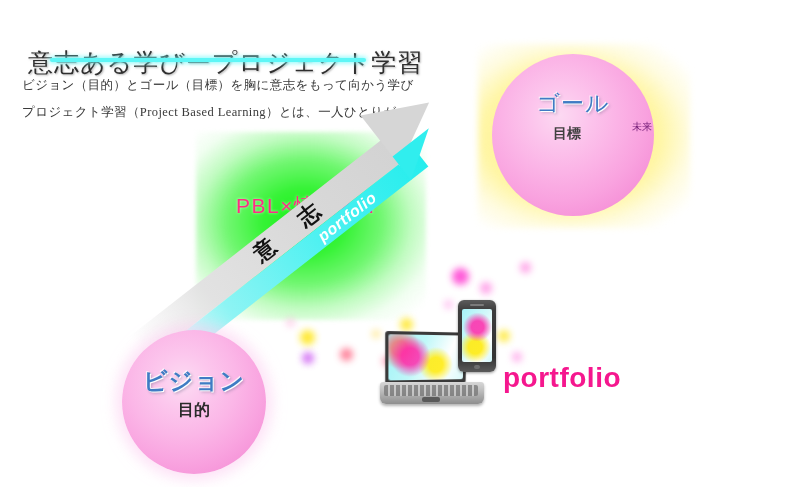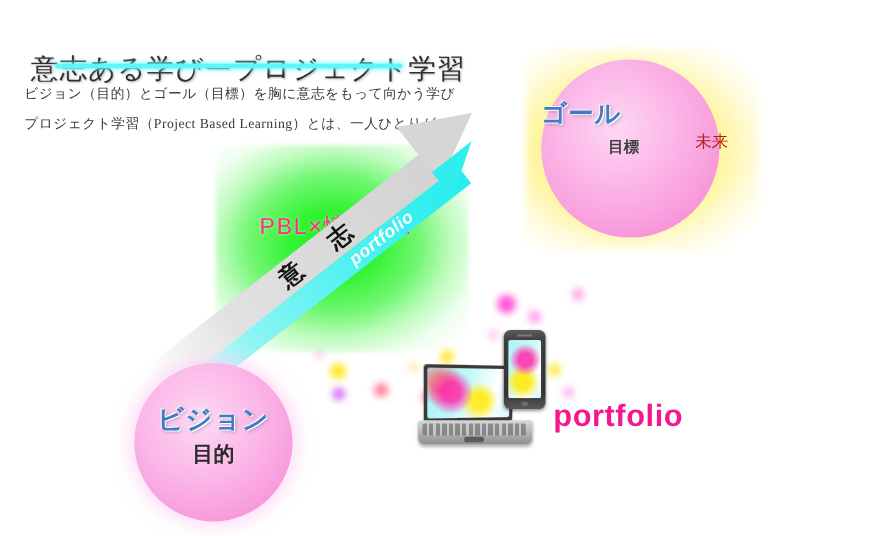--- a/index.html
+++ b/index.html
@@ -149,40 +149,41 @@
     width:162px; height:162px;
     border-radius:50%;
     background:radial-gradient(circle at 42% 38%,
         #fcd9f2 0%, #fcc4ec 22%, #fbb3e6 42%,
         #f9a2df 62%, #f58ed6 82%, #f07ccd 100%);
   }
   #goal-kana{
     position:absolute;
     left:492px; top:88px;
     width:162px;
+    text-align:center;
     font-size:23px;
-    font-weight:bold;
+    font-weight:normal;
     color:#3f7cc4;
     letter-spacing:1px;
     text-shadow:1px 1px 0 #ffffff, -1px -1px 0 rgba(255,255,255,.8), 2px 2px 3px rgba(90,90,120,.4);
   }
   #goal-sub{
     position:absolute;
     left:492px; top:125px;
     width:150px;
     text-align:center;
     font-size:14px;
     font-weight:bold;
     color:#404040;
   }
   #future-label{
     position:absolute;
     left:632px; top:120px;
-    font-size:15px;
-    color:#b91c1c;
+    font-size:10px;
+    color:#701a75;
     white-space:nowrap;
   }
 
   #vision-sphere{
     position:absolute;
     left:122px; top:330px;
     width:144px; height:144px;
     border-radius:50%;
     background:radial-gradient(circle at 42% 36%,
         #fcdcf3 0%, #fcc7ed 22%, #fbb6e7 44%,
@@ -198,21 +199,21 @@
     font-weight:bold;
     color:#3f7cc4;
     letter-spacing:1px;
     text-shadow:1px 1px 0 #ffffff, -1px -1px 0 rgba(255,255,255,.8), 2px 2px 3px rgba(90,90,120,.4);
   }
   #vision-sub{
     position:absolute;
     left:122px; top:400px;
     width:144px;
     text-align:center;
-    font-size:19px;
+    font-size:16px;
     font-weight:bold;
     color:#2b2b2b;
   }
 
   
   .bokeh{position:absolute;border-radius:50%;filter:blur(3.5px);}
 
   
   #devices{position:absolute; left:386px; top:300px; width:120px; height:110px;}
   #laptop-screen{

